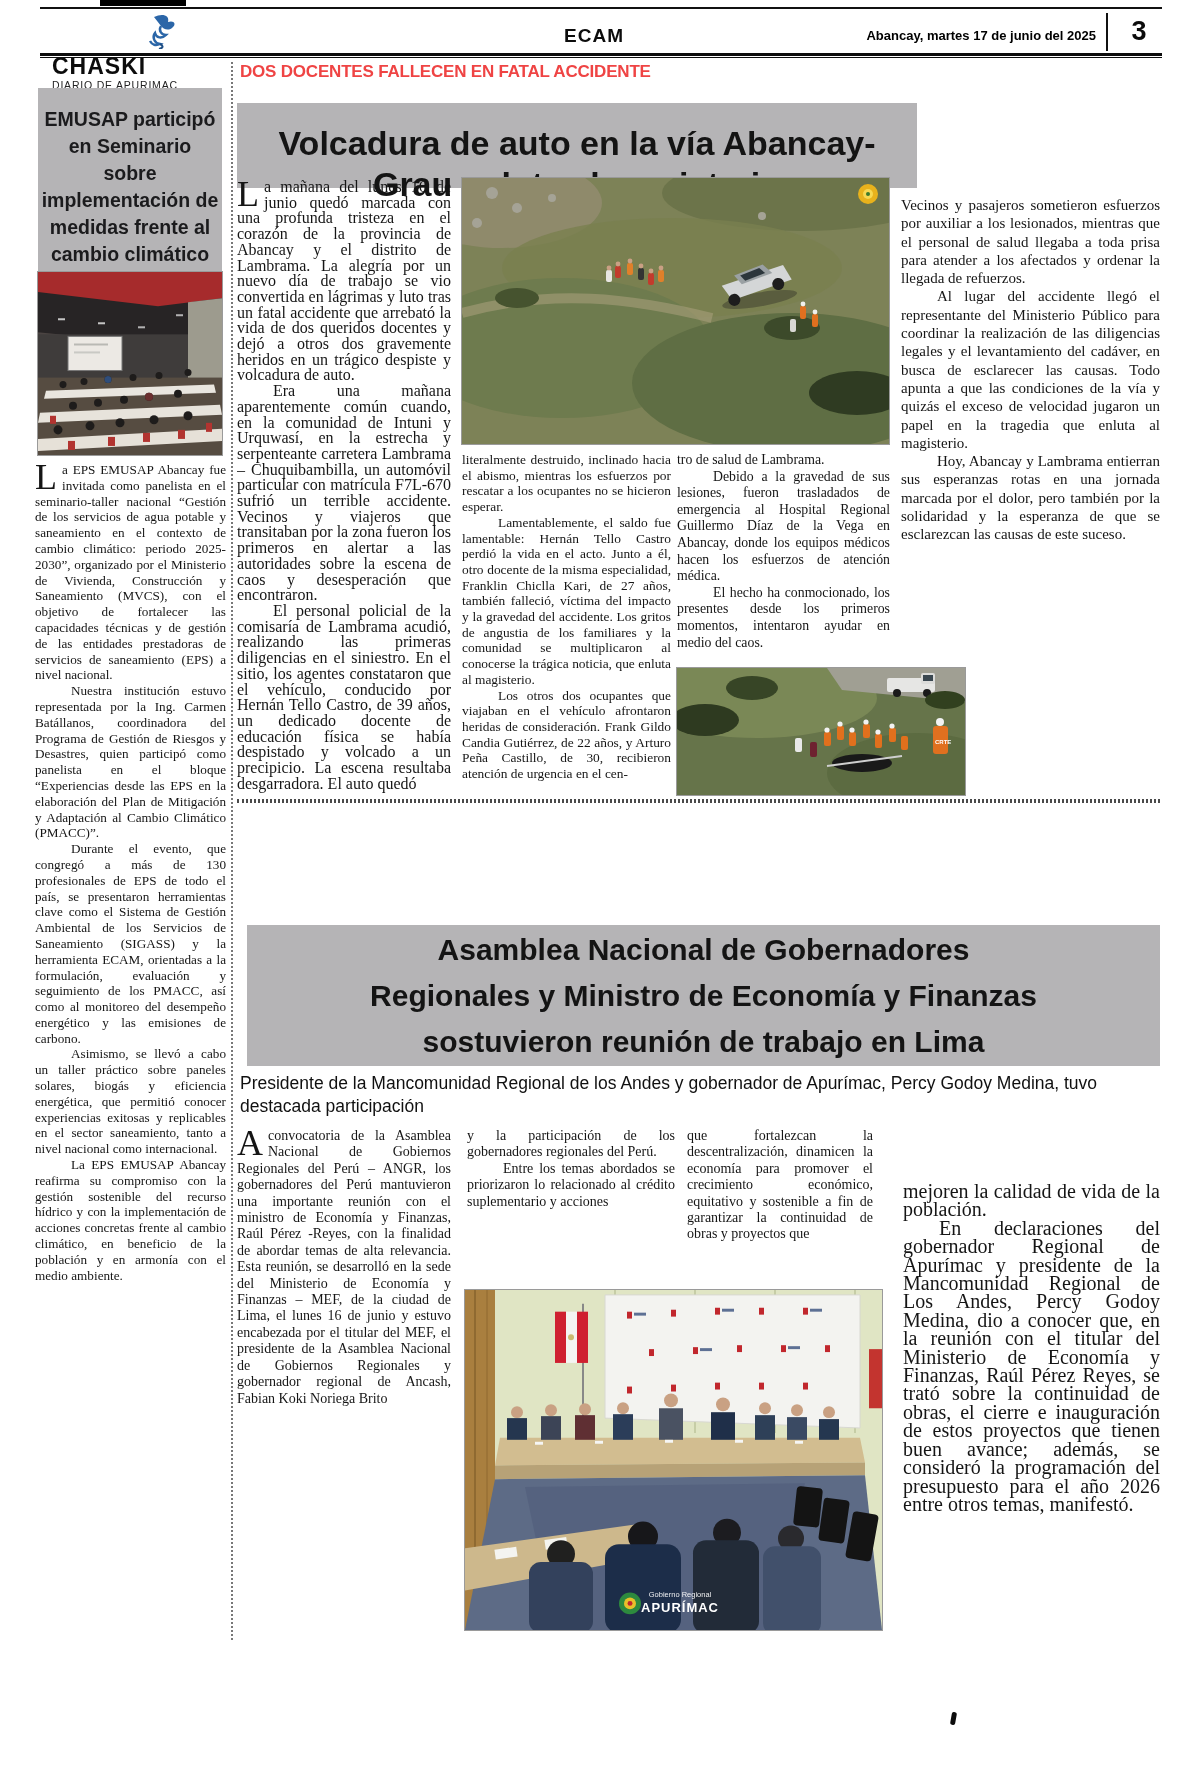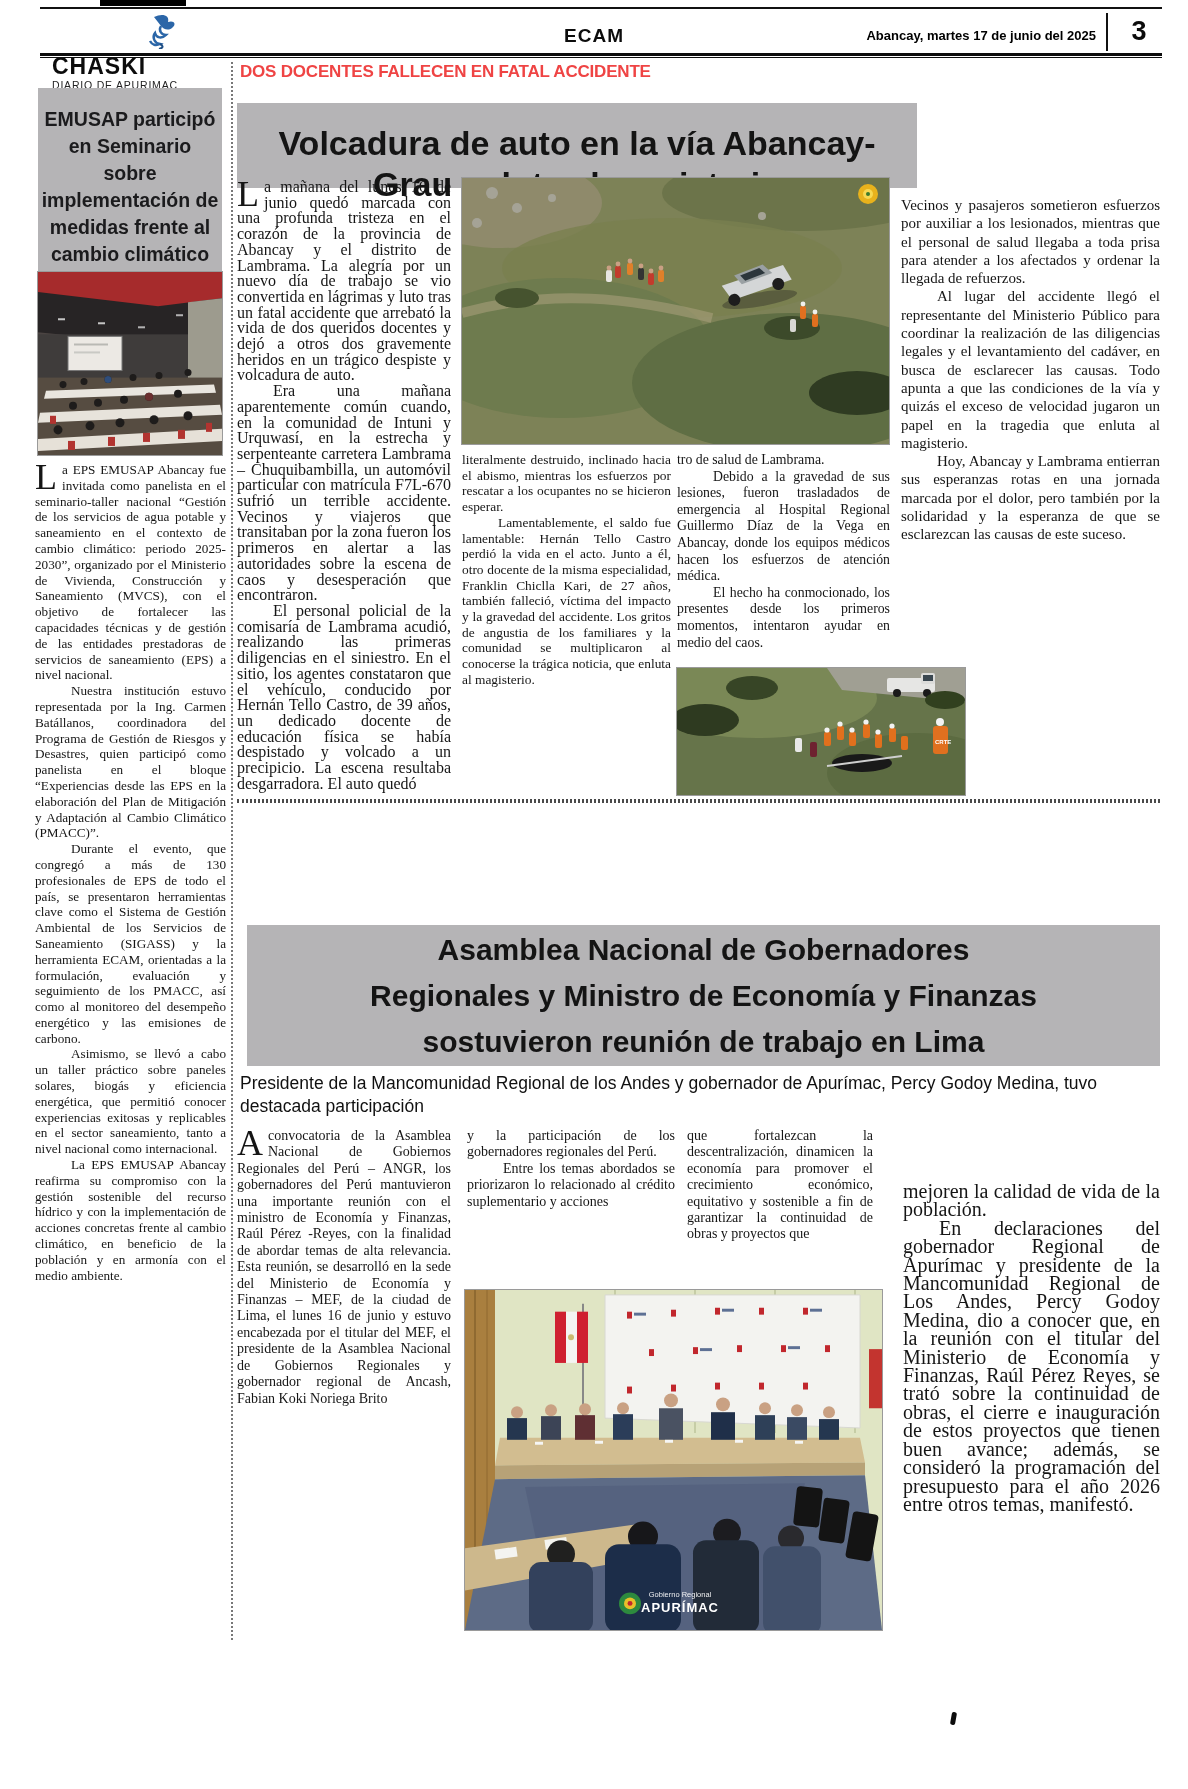--- a/index.html
+++ b/index.html
@@ -231,20 +231,21 @@
 
   <div class="a1c4 col" data-name="accident-column-4">
     <p data-name="paragraph">Vecinos y pasajeros sometieron esfuerzos por auxiliar a los lesionados, mientras que el personal de salud llegaba a toda prisa para atender a los afectados y ordenar la llegada de refuerzos.</p>
     <p data-name="paragraph">Al lugar del accidente llegó el representante del Ministerio Público para coordinar la realización de las diligencias legales y el levantamiento del cadáver, en busca de esclarecer las causas. Todo apunta a que las condiciones de la vía y quizás el exceso de velocidad jugaron un papel en la tragedia que enluta al magisterio.</p>
     <p data-name="paragraph">Hoy, Abancay y Lambrama entierran sus esperanzas rotas en una jornada marcada por el dolor, pero también por la solidaridad y la esperanza de que se esclarezcan las causas de este suceso.</p>
   </div>
 
   <div class="a1c2 col" data-name="accident-column-2">
     <p data-name="paragraph">literalmente destruido, inclinado hacia el abismo, mientras los esfuerzos por rescatar a los ocupantes no se hicieron esperar.</p>
     <p data-name="paragraph">Lamentablemente, el saldo fue lamentable: Hernán Tello Castro perdió la vida en el acto. Junto a él, otro docente de la misma especialidad, Franklin Chiclla Kari, de 27 años, también falleció, víctima del impacto y la gravedad del accidente. Los gritos de angustia de los familiares y la comunidad se multiplicaron al conocerse la trágica noticia, que enluta al magisterio.</p>
+    <p data-name="paragraph">Los otros dos ocupantes que viajaban en el vehículo afrontaron heridas de consideración. Frank Gildo Candia Gutiérrez, de 22 años, y Arturo Peña Castillo, de 30, recibieron atención de urgencia en el cen-</p>
   </div>
 
   <div class="a1c3 col" data-name="accident-column-3">
     <p data-name="paragraph">tro de salud de Lambrama.</p>
     <p data-name="paragraph">Debido a la gravedad de sus lesiones, fueron trasladados de emergencia al Hospital Regional Guillermo Díaz de la Vega en Abancay, donde los equipos médicos hacen los esfuerzos de atención médica.</p>
     <p data-name="paragraph">El hecho ha conmocionado, los presentes desde los primeros momentos, intentaron ayudar en medio del caos.</p>
   </div>
 
   <svg class="photo2 photo" viewBox="0 0 288 127" preserveAspectRatio="none" data-name="rescue-photo">
     <rect width="288" height="127" fill="#66744a"></rect>

